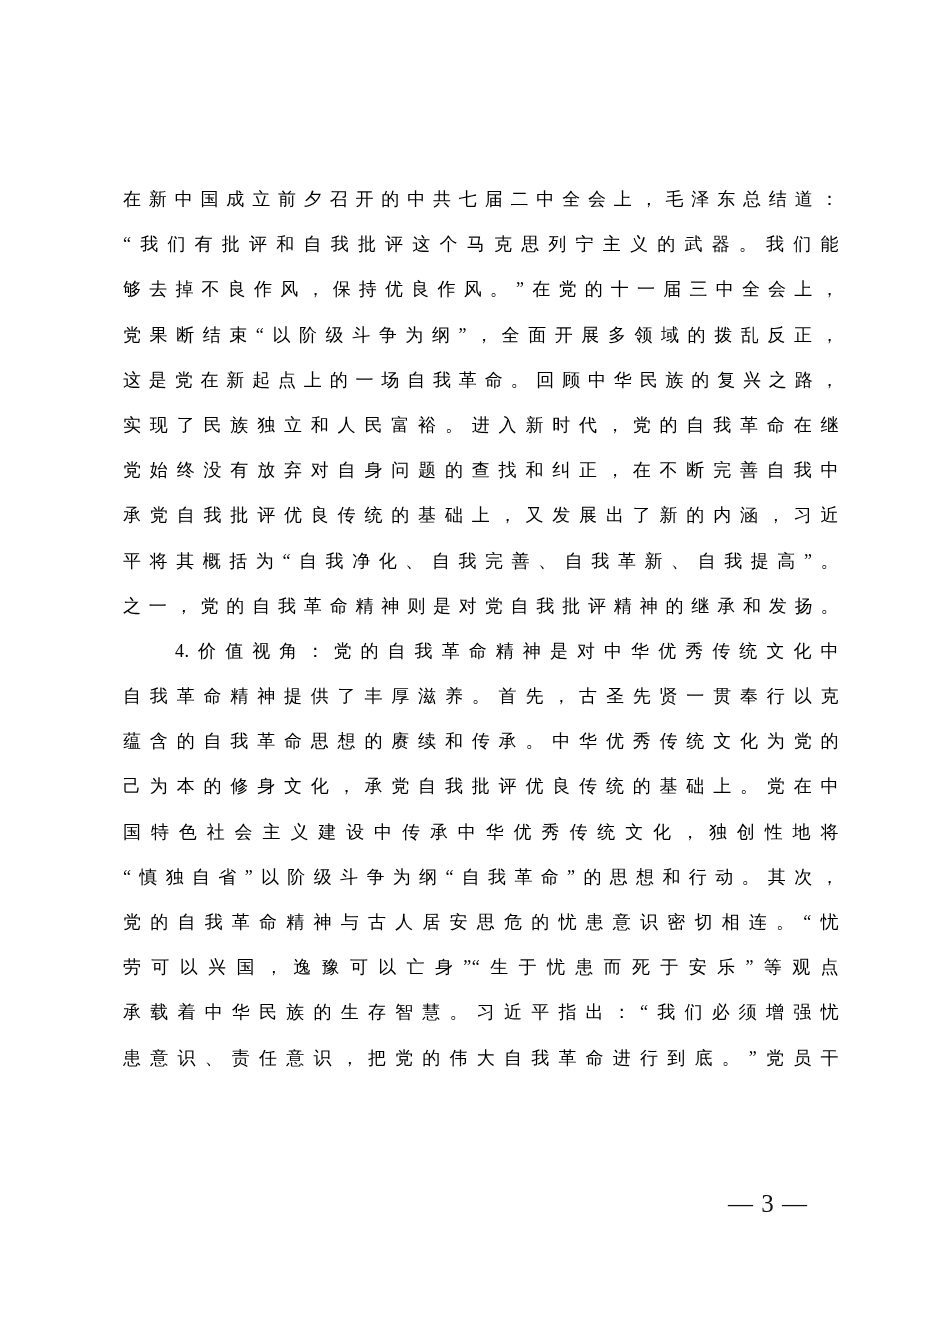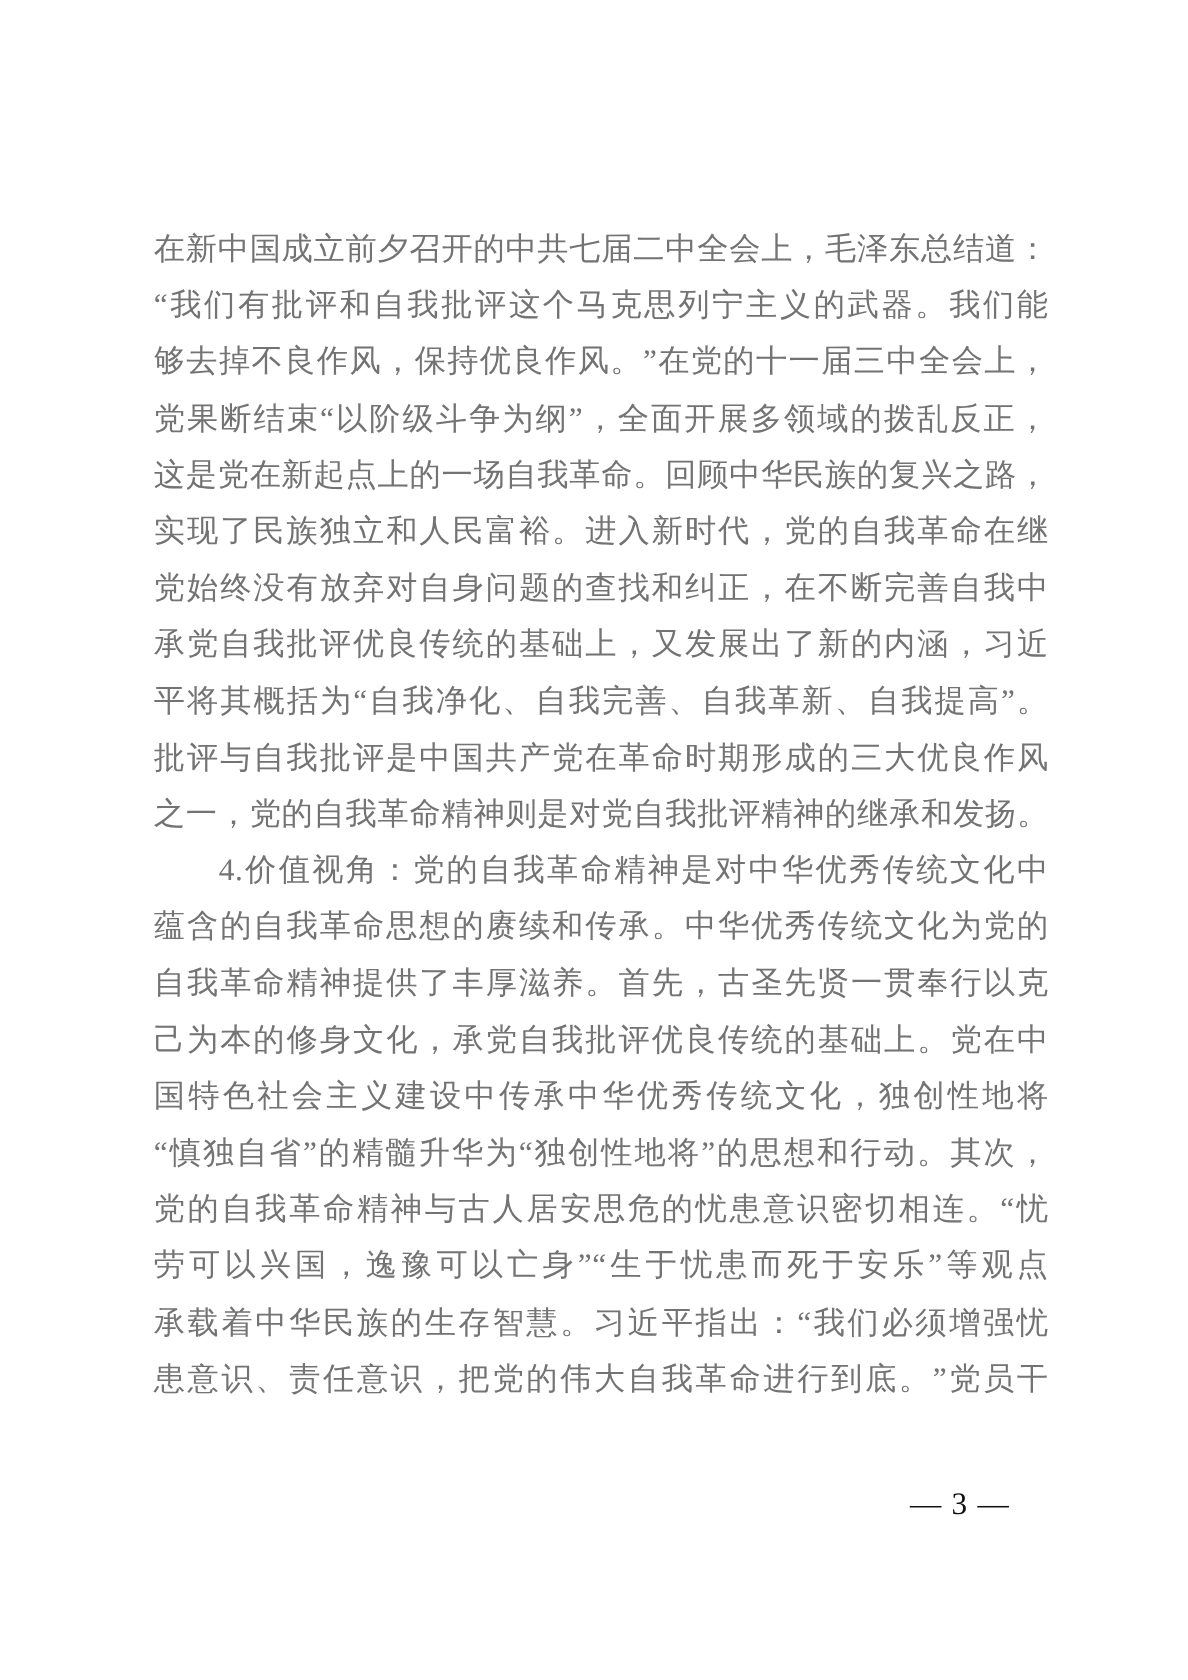--- a/index.html
+++ b/index.html
@@ -22,28 +22,28 @@
   }
   .text-block {
     position: absolute;
     left: 123px;
     top: 177px;
     width: 716px;
   }
   .text-line {
     height: 45.2px;
     line-height: 45.2px;
-    font-size: 25px;
+    font-size: 18px;
     letter-spacing: 0.5px;
     white-space: nowrap;
     text-align: justify;
     text-align-last: justify;
     -moz-text-align-last: justify;
     text-justify: inter-ideograph;
-    color: #737373;
+    color: #000000;
   }
   
   .text-line.indent {
     padding-left: 52px;
   }
   .page-number {
     position: absolute;
     top: 1190px;
     left: 0;
     width: 808px;
@@ -62,28 +62,27 @@
   <div class="text-block">
     <div class="text-line">在新中国成立前夕召开的中共七届二中全会上，毛泽东总结道：</div>
     <div class="text-line">“我们有批评和自我批评这个马克思列宁主义的武器。我们能</div>
     <div class="text-line">够去掉不良作风，保持优良作风。”在党的十一届三中全会上，</div>
     <div class="text-line">党果断结束“以阶级斗争为纲”，全面开展多领域的拨乱反正，</div>
     <div class="text-line">这是党在新起点上的一场自我革命。回顾中华民族的复兴之路，</div>
     <div class="text-line">实现了民族独立和人民富裕。进入新时代，党的自我革命在继</div>
     <div class="text-line">党始终没有放弃对自身问题的查找和纠正，在不断完善自我中</div>
     <div class="text-line">承党自我批评优良传统的基础上，又发展出了新的内涵，习近</div>
     <div class="text-line">平将其概括为“自我净化、自我完善、自我革新、自我提高”。</div>
-    <div class="text-line">批评与自我批评是中国共产党在革命时期形成的三大优良作风</div>
     <div class="text-line">之一，党的自我革命精神则是对党自我批评精神的继承和发扬。</div>
     <div class="text-line indent">4.价值视角：党的自我革命精神是对中华优秀传统文化中</div>
+    <div class="text-line">自我革命精神提供了丰厚滋养。首先，古圣先贤一贯奉行以克</div>
     <div class="text-line">蕴含的自我革命思想的赓续和传承。中华优秀传统文化为党的</div>
-    <div class="text-line">自我革命精神提供了丰厚滋养。首先，古圣先贤一贯奉行以克</div>
     <div class="text-line">己为本的修身文化，承党自我批评优良传统的基础上。党在中</div>
     <div class="text-line">国特色社会主义建设中传承中华优秀传统文化，独创性地将</div>
-    <div class="text-line">“慎独自省”的精髓升华为“独创性地将”的思想和行动。其次，</div>
+    <div class="text-line">“慎独自省”以阶级斗争为纲“自我革命”的思想和行动。其次，</div>
     <div class="text-line">党的自我革命精神与古人居安思危的忧患意识密切相连。“忧</div>
     <div class="text-line">劳可以兴国，逸豫可以亡身”“生于忧患而死于安乐”等观点</div>
     <div class="text-line">承载着中华民族的生存智慧。习近平指出：“我们必须增强忧</div>
     <div class="text-line">患意识、责任意识，把党的伟大自我革命进行到底。”党员干</div>
   </div>
 
   <div class="page-number">— 3 —</div>
 
 </div>
 

